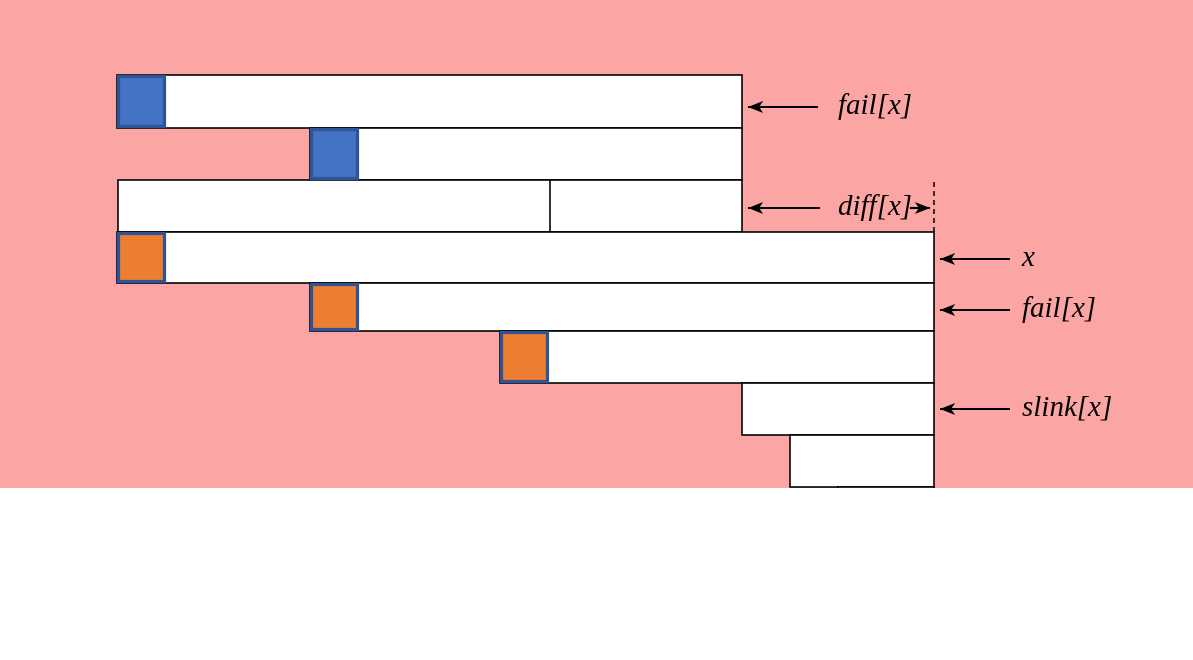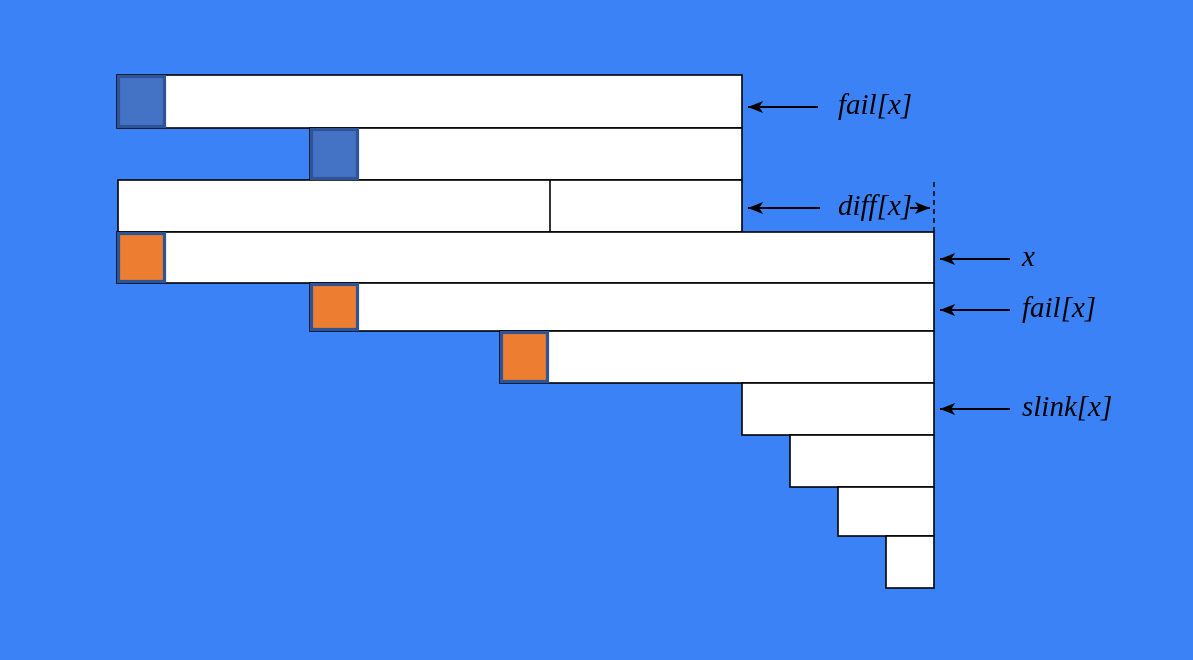--- a/index.html
+++ b/index.html
@@ -6,22 +6,22 @@
     margin: 0;
     padding: 0;
     background: #ffffff;
   }
   body {
     font-family: "Liberation Serif", serif;
   }
   #canvas {
     position: relative;
     width: 1193px;
-    height: 660px;
-    background: #3b82f6;
+    height: 488px;
+    background: #fca5a5;
     overflow: hidden;
   }
   #diagram-svg {
     position: absolute;
     left: 0;
     top: 0;
     width: 1193px;
     height: 660px;
   }
   .bar-rect {

